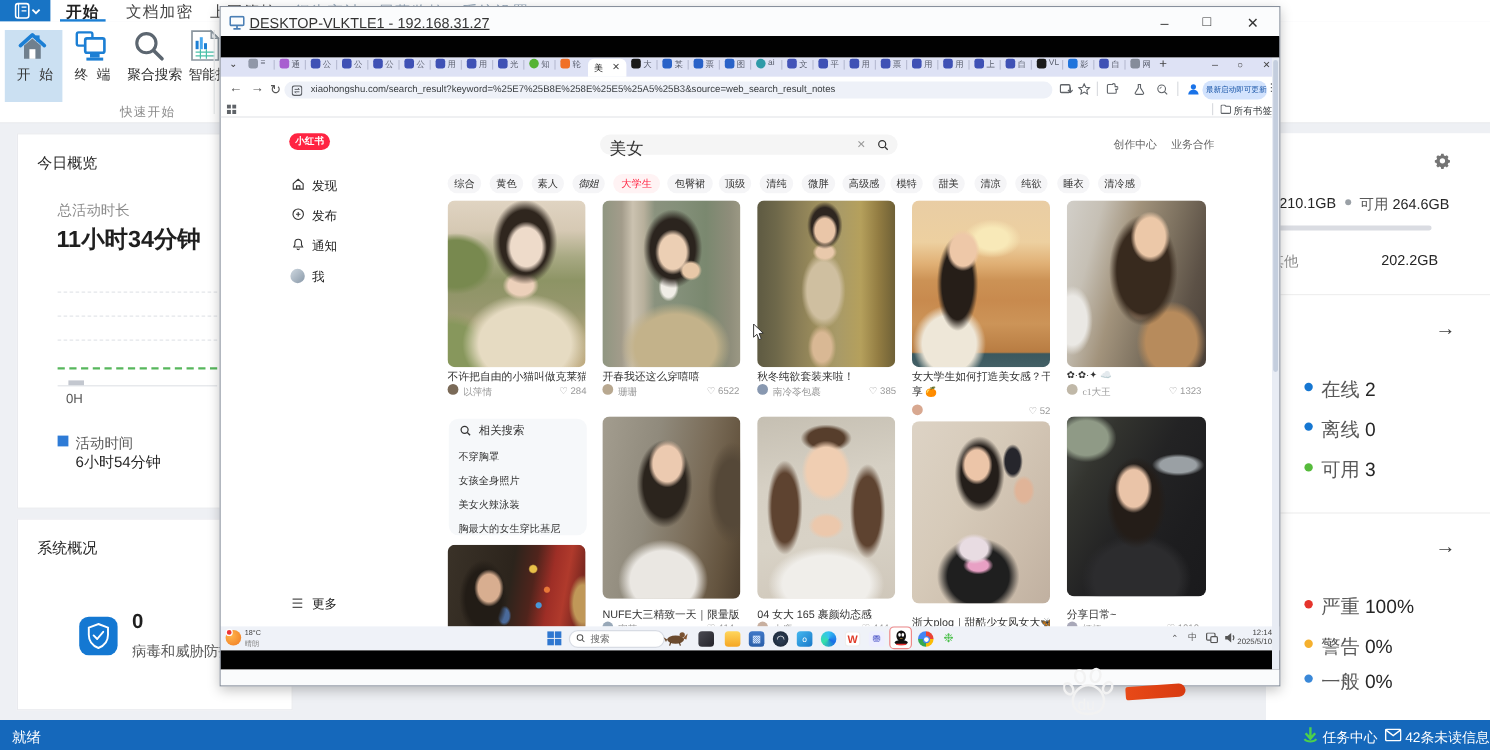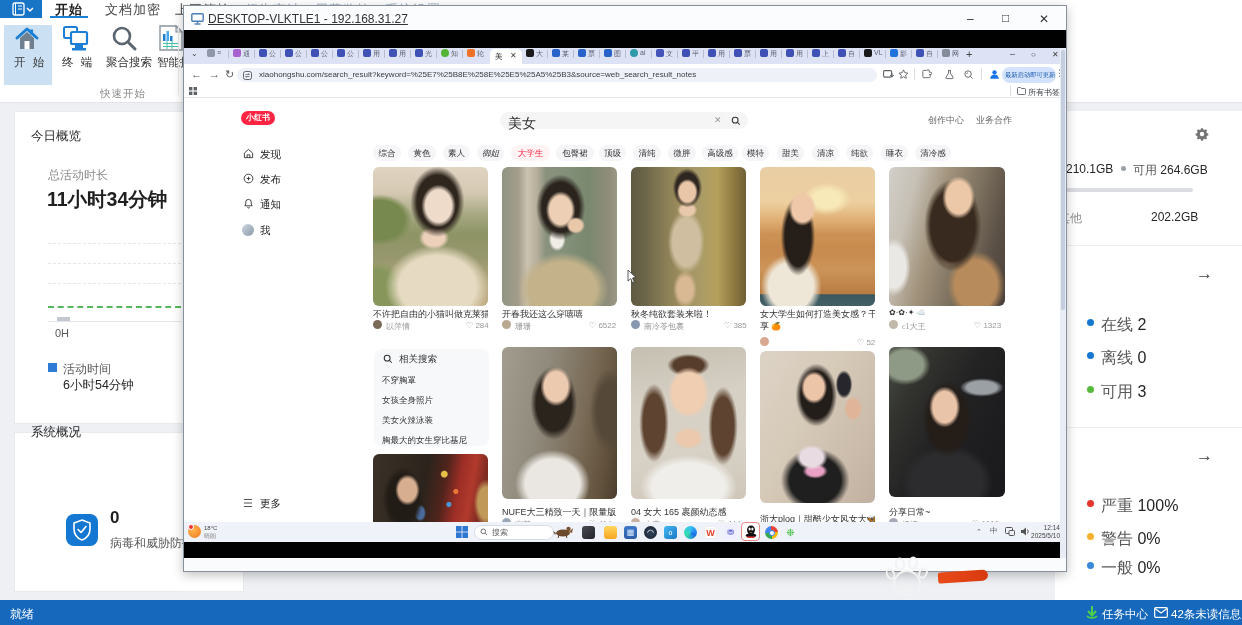--- a/index.html
+++ b/index.html
@@ -133,21 +133,21 @@
 <div class="abs gridline" style="top:263px;"></div>
 <div class="abs gridline" style="top:283px;"></div>
 <div class="abs" style="left:48px; top:306px; width:133px; height:0; border-top:2px dashed #57b75c;"></div>
 <div class="abs" style="left:48px; top:321px; width:133px; height:1px; background:#e2e4e8;"></div>
 <div class="abs" style="left:57px; top:317px; width:13px; height:4px; background:#c3c7cf;"></div>
 <div class="abs" style="left:55px; top:327px; font-size:11px; color:#595959;">0H</div>
 <div class="abs" style="left:48px; top:363px; width:9px; height:9px; background:#2e7bd6;"></div>
 <div class="abs" style="left:63px; top:361px; font-size:12px; color:#595959;">活动时间</div>
 <div class="abs" style="left:63px; top:377px; font-size:12.5px; color:#262626;">6小时54分钟</div>
 <div class="abs panel" style="left:14px; top:432px; width:230px; height:160px; border:1px solid #e9eaee;"></div>
-<div class="abs ph" style="left:31px; top:424px;">系统概况</div>
+<div class="abs ph" style="left:31px; top:449px;">系统概况</div>
 <div class="abs" style="left:66px; top:514px; width:32px; height:32px; background:#1478d2; border-radius:8px;"></div>
 <svg class="abs" style="left:72px; top:519px;" width="20" height="22" viewBox="0 0 20 22">
       <path d="M10 1 L18 4 L18 10 C18 16 14 19.5 10 21 C6 19.5 2 16 2 10 L2 4 Z" fill="none" stroke="#fff" stroke-width="1.6"></path>
       <path d="M6 10.5 L9 13.5 L14 7.5" fill="none" stroke="#fff" stroke-width="1.6" stroke-linecap="round" stroke-linejoin="round"></path>
     </svg>
 <div class="abs" style="left:110px; top:508px; font-size:17px; font-weight:bold; color:#1f1f1f;">0</div>
 <div class="abs" style="left:110px; top:535px; font-size:12px; color:#595959; white-space:nowrap;">病毒和威胁防护</div>
 
 <div class="abs panel" style="left:1055px; top:111px; width:187px; height:489px;"></div>
 <svg class="abs" style="left:1195px; top:127px;" width="14" height="14" viewBox="0 0 24 24">

